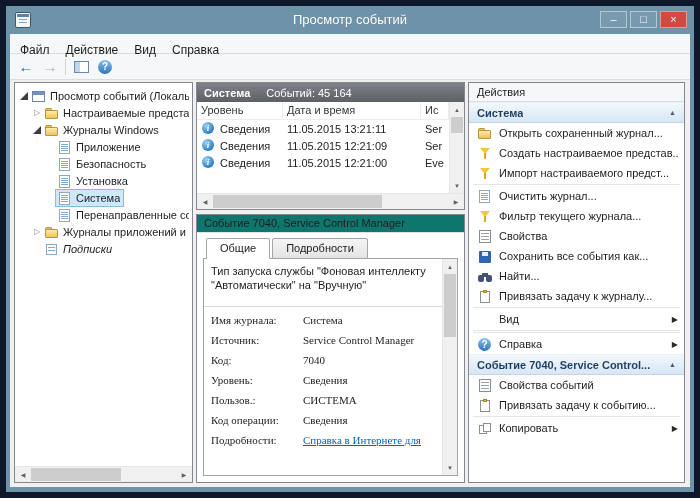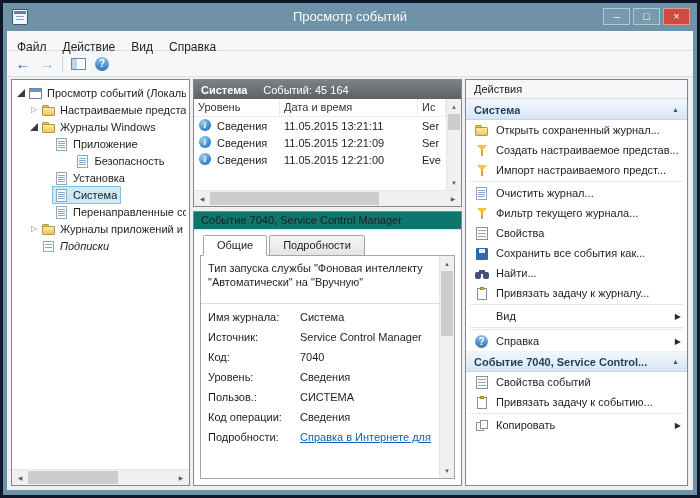--- a/index.html
+++ b/index.html
@@ -1,18 +1,18 @@
 <!DOCTYPE html>
 <html><head>
 <meta charset="utf-8">
 <style>
   * , *::before, *::after { box-sizing: border-box; }
   html,body { margin:0; padding:0; background:#ffffff; font-family:"Liberation Sans", sans-serif; }
 
-  .window { position:relative; width:700px; height:498px; background:#6e93a8; border:3px solid #0f172a; overflow:hidden; }
+  .window { position:relative; width:700px; height:498px; background:#6e93a8; border:6px solid #0f172a; overflow:hidden; }
 
   
   .titlebar { position:absolute; top:0; left:0; right:0; height:28px; }
   .app-icon { position:absolute; left:9px; top:6px; width:16px; height:16px; background:#f4f6f8; border:1px solid #3f5866; border-radius:2px; }
   .app-icon::before { content:""; position:absolute; left:1px; top:1px; width:12px; height:3px; background:#5b82a8; }
   .app-icon::after { content:""; position:absolute; left:3px; top:6px; width:8px; height:1px; background:#8aa5bd; box-shadow:0 3px 0 #8aa5bd; }
   .title { color:#ffffff; font-size:13px; text-align:center; line-height:27px; text-shadow:0 0 1px rgba(0,0,0,.15); }
   .win-controls { position:absolute; right:7px; top:5px; display:flex; gap:3px; }
   .win-btn { width:27px; height:17px; display:flex; align-items:center; justify-content:center; color:#fff; font-size:11px; line-height:1; background:rgba(255,255,255,.07); border:1px solid rgba(255,255,255,.45); cursor:default; }
   .win-btn.close { background:#d04a41; border-color:#e2978f; }
@@ -72,21 +72,21 @@
   .ev-row .cell { padding:0 4px; white-space:nowrap; overflow:hidden; display:flex; align-items:center; gap:3px; }
   .events-hscroll { position:relative; flex:0 0 16px; }
 
   .detail-box { position:absolute; top:132px; left:0; right:0; bottom:0; background:#fff; border:1px solid #828790; display:flex; flex-direction:column; }
   .detail-head { height:18px; flex:0 0 18px; background:#0f766e; border-bottom:1px solid #e2e2e2; font-size:11px; color:#1e1e1e; padding:2px 7px; white-space:nowrap; overflow:hidden; }
   .tabs { display:flex; padding:5px 0 0 9px; position:relative; z-index:2; }
   .tab { font-size:11px; padding:3px 13px 4px 13px; border:1px solid #a5a5a5; background:linear-gradient(#f5f5f5,#e4e4e4); margin-right:2px; border-radius:2px 2px 0 0; color:#1e1e1e; }
   .tab.active { background:#fff; border-bottom-color:#fff; }
   .tab-page { position:relative; flex:1; border:1px solid #a5a5a5; margin:-1px 6px 6px 6px; background:#fff; overflow:hidden; padding-right:15px; }
   .desc { height:48px; border-bottom:1px solid #dcdcdc; padding:5px 7px; font-size:11px; color:#1e1e1e; overflow:hidden; line-height:14px; }
-  .fields { padding:7px 7px 0 7px; font-size:11px; }
+  .fields { padding:7px 7px 0 7px; font-size:11px;font-family:Liberation Serif, serif; }
   .field-row { display:flex; margin:0 0 8px 0; }
   .f-label { width:92px; flex:0 0 92px; color:#1e1e1e; white-space:nowrap; }
   .f-value { flex:1; color:#1e1e1e; white-space:nowrap; overflow:hidden; }
   .f-value.link { color:#0a63b5; text-decoration:underline; }
 
   
   .actions-panel { left:458px; right:5px; }
   .act-head { height:19px; background:#f6f7f8; border-bottom:1px solid #dcdddd; font-size:11px; color:#1e1e1e; padding:3px 8px; }
   .act-body { position:absolute; top:19px; left:0; right:0; bottom:0; background:#fff; overflow:hidden; }
   .act-sec-head { height:21px; display:flex; align-items:center; justify-content:space-between; padding:0 8px; background:linear-gradient(#f2f7fc,#d7e6f5); border-top:1px solid #e9f1fa; border-bottom:1px solid #c3d5e6; font-size:11px; font-weight:bold; color:#1f3f5f; white-space:nowrap; overflow:hidden; }
@@ -196,21 +196,21 @@
                 <span class="lbl">Журналы Windows</span>
               </span>
             </div>
             <div class="tree-item" style="padding-left: 29px;">
               <span class="tw"></span>
               <span class="hl">
                 <span class="ic ic-log"></span>
                 <span class="lbl">Приложение</span>
               </span>
             </div>
-            <div class="tree-item" style="padding-left: 29px; justify-content: center;">
+            <div class="tree-item" style="padding-left: 29px;">
               <span class="tw"></span>
               <span class="hl">
                 <span class="ic ic-log"></span>
                 <span class="lbl">Безопасность</span>
               </span>
             </div>
             <div class="tree-item" style="padding-left: 29px;">
               <span class="tw"></span>
               <span class="hl">
                 <span class="ic ic-log"></span>

